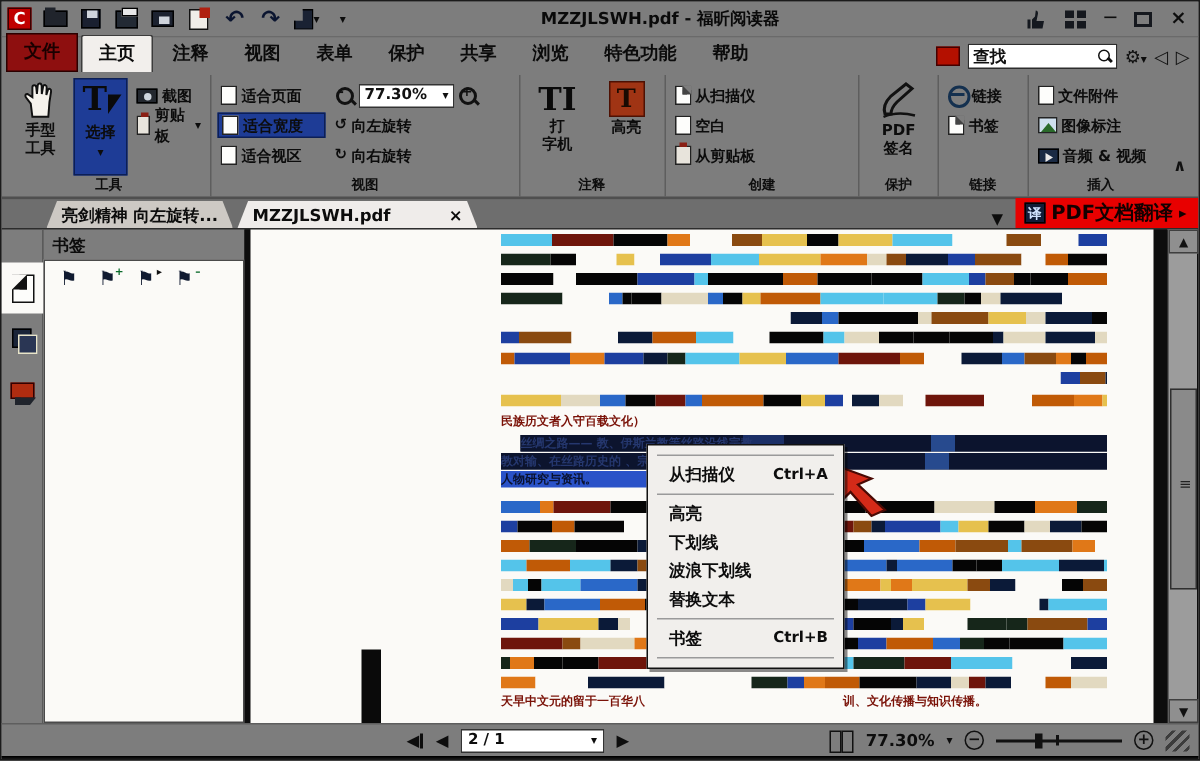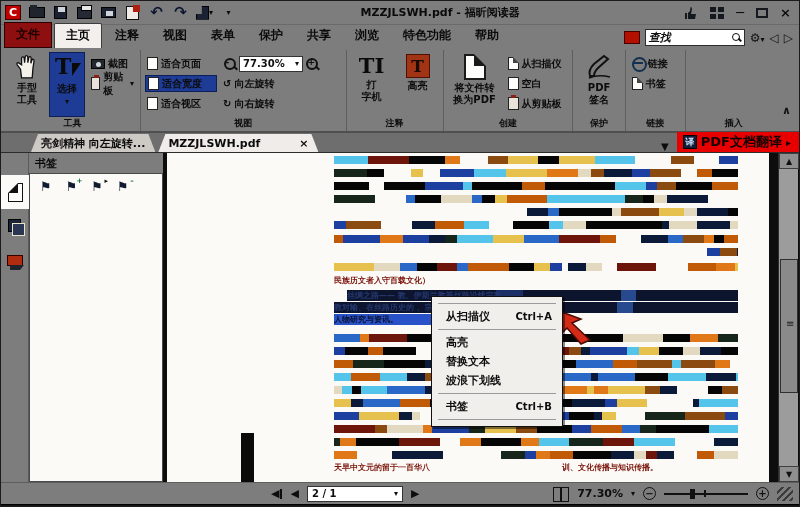--- a/index.html
+++ b/index.html
@@ -34,21 +34,21 @@
   .grid4 span{background:#15181e;}
   .boxmax{width:12px;height:10px;border:2px solid #15181e;}
   .ctlchar{font-size:13px;font-weight:bold;color:#0d0d0d;line-height:1;}
 
   
   .ribtabs{position:absolute;left:0;top:24px;width:100%;height:23px;display:flex;align-items:flex-end;
     padding-left:3px;background:#7d7d7d;}
   .rtab{font-size:12px;font-weight:bold;color:#0b0b0b;padding:3px 11px 4px;margin-right:2px;}
   .rtab.file{background:#8e0f0f;border:1px solid #2b0000;color:#1a0000;}
   .rtab.active{background:#f2efec;border:1px solid #3c3c3c;border-bottom:none;border-radius:2px 2px 0 0;}
-  .findwrap{margin-left:auto;display:flex;align-items:center;gap:5px;margin-right:6px;padding-bottom:2px;font-style:italic;}
+  .findwrap{margin-left:auto;display:flex;align-items:center;gap:5px;margin-right:6px;padding-bottom:2px;}
   .findicon{width:16px;height:13px;background:#b41000;border:1px solid #400;position:relative;}
   .findbox{width:100px;height:17px;background:#fff;border:1px solid #2d2d2d;display:flex;align-items:center;
     font-size:11px;color:#111;padding:0 3px;font-weight:bold;}
   .findbox .mag{margin-left:auto;}
   .mag{width:9px;height:9px;position:relative;display:inline-block;}
   .mag::before{content:"";position:absolute;left:0;top:0;width:6px;height:6px;border:1.5px solid #111;border-radius:50%;}
   .mag::after{content:"";position:absolute;left:6px;top:6px;width:4px;height:1.5px;background:#111;transform:rotate(45deg);}
   .gearbtn{font-size:12px;color:#111;}
   .navarrow{font-size:12px;color:#111;font-weight:bold;}
 
@@ -331,25 +331,20 @@
 字机</div>
       </div>
       <div class="bigbtn">
         <div class="hlico">T</div>
         <div class="blabel">高亮</div>
       </div>
       <div class="glabel">注释</div>
     </div>
 
     <div class="rgroup" style="width:140px">
-      <div class="bigbtn" style="width:54px">
-        <div class="bigpage corner" style="width:22px;height:26px"></div>
-        <div class="blabel pre">将文件转
-换为PDF</div>
-      </div>
       <div class="scol">
         <div class="sbtn">
             <span class="ipage fold"></span>
             <span>从扫描仪</span>
           </div>
         <div class="sbtn">
             <span class="ipage"></span>
             <span>空白</span>
           </div>
         <div class="sbtn">
@@ -380,20 +375,34 @@
           </div>
         <div class="sbtn">
             <span class="ipage fold"></span>
             <span>书签</span>
           </div>
       </div>
       <div class="glabel">链接</div>
     </div>
 
     <div class="rgroup" style="width:104px;border-right:none">
+      <div class="scol">
+        <div class="sbtn">
+            <span class="ipage"></span>
+            <span>文件附件</span>
+          </div>
+        <div class="sbtn">
+            <span class="iimg"></span>
+            <span>图像标注</span>
+          </div>
+        <div class="sbtn">
+            <span class="iav"></span>
+            <span>音频 &amp; 视频</span>
+          </div>
+      </div>
       <div class="glabel">插入</div>
     </div>
 
     <div class="collapse">∧</div>
   </div>
 
   <div class="doctabs">
     <div class="dtab inactive">
         <span>亮剑精神 向左旋转...</span>
       </div>
@@ -804,24 +813,27 @@
     <div class="msep"></div>
     <div class="mi">
         <span>从扫描仪</span>
         <span class="sc">Ctrl+A</span>
       </div>
     <div class="msep"></div>
     <div class="mi">
         <span>高亮</span>
       </div>
     <div class="mi">
-        <span>替换文本</span>
+        <span>下划线</span>
       </div>
     <div class="mi">
         <span>波浪下划线</span>
+      </div>
+    <div class="mi">
+        <span>替换文本</span>
       </div>
     <div class="msep"></div>
     <div class="mi">
         <span>书签</span>
         <span class="sc">Ctrl+B</span>
       </div>
     <div class="msep"></div>
   </div>
 
   <div class="statusbar">

